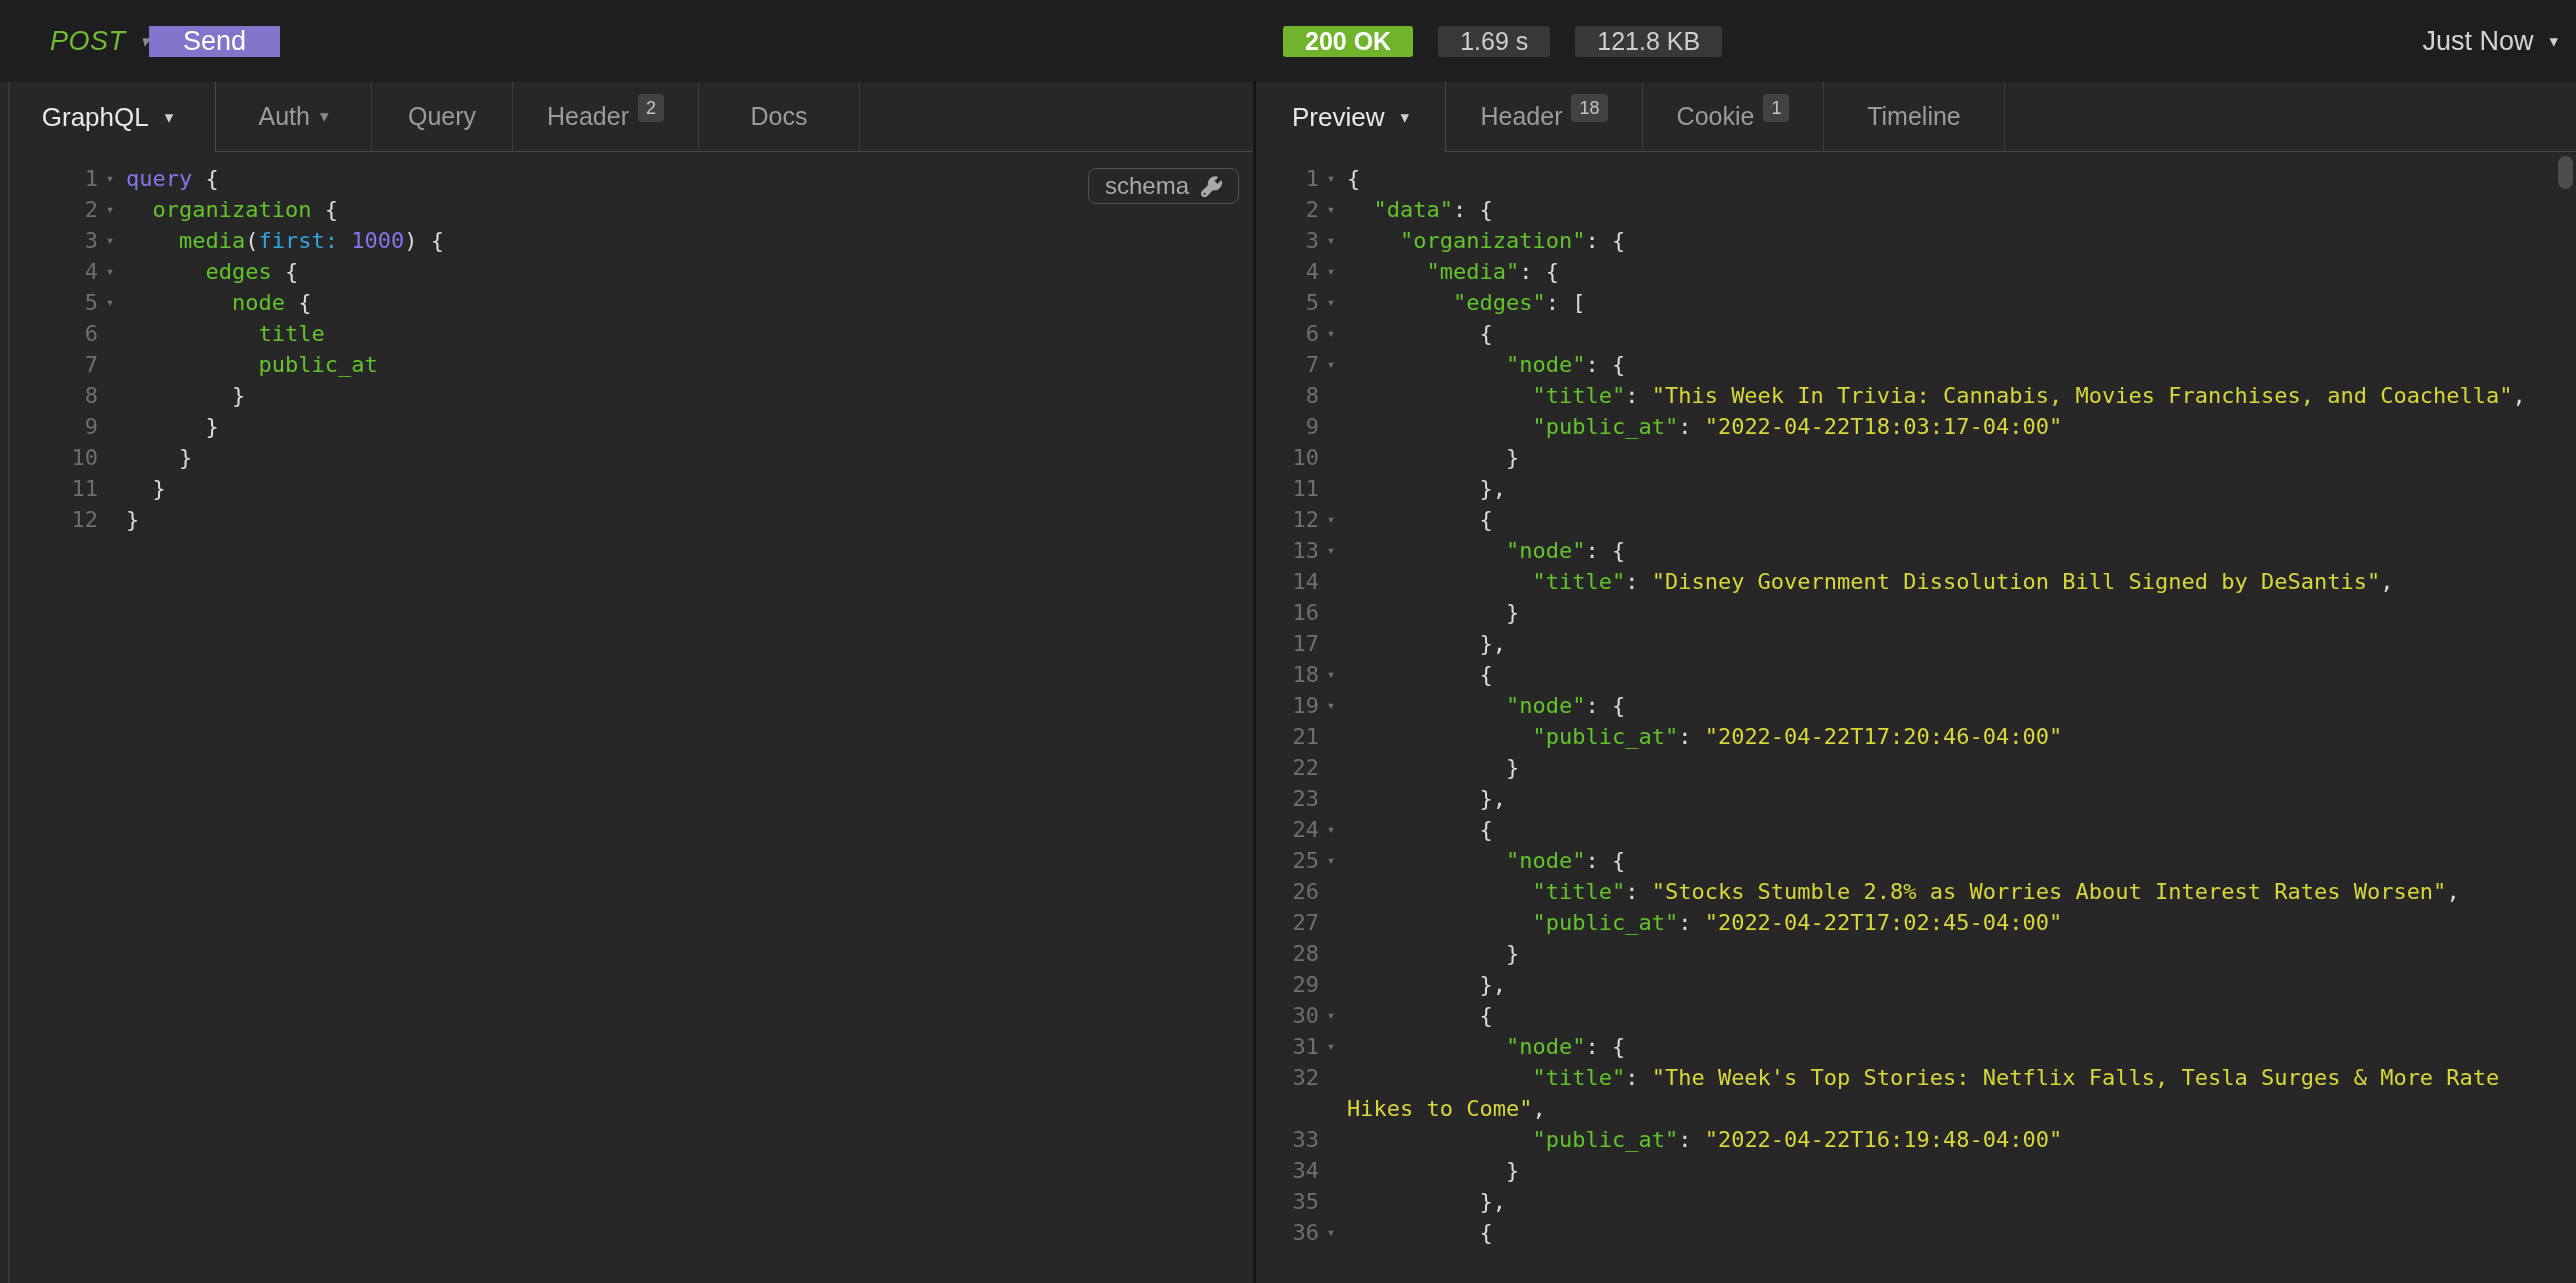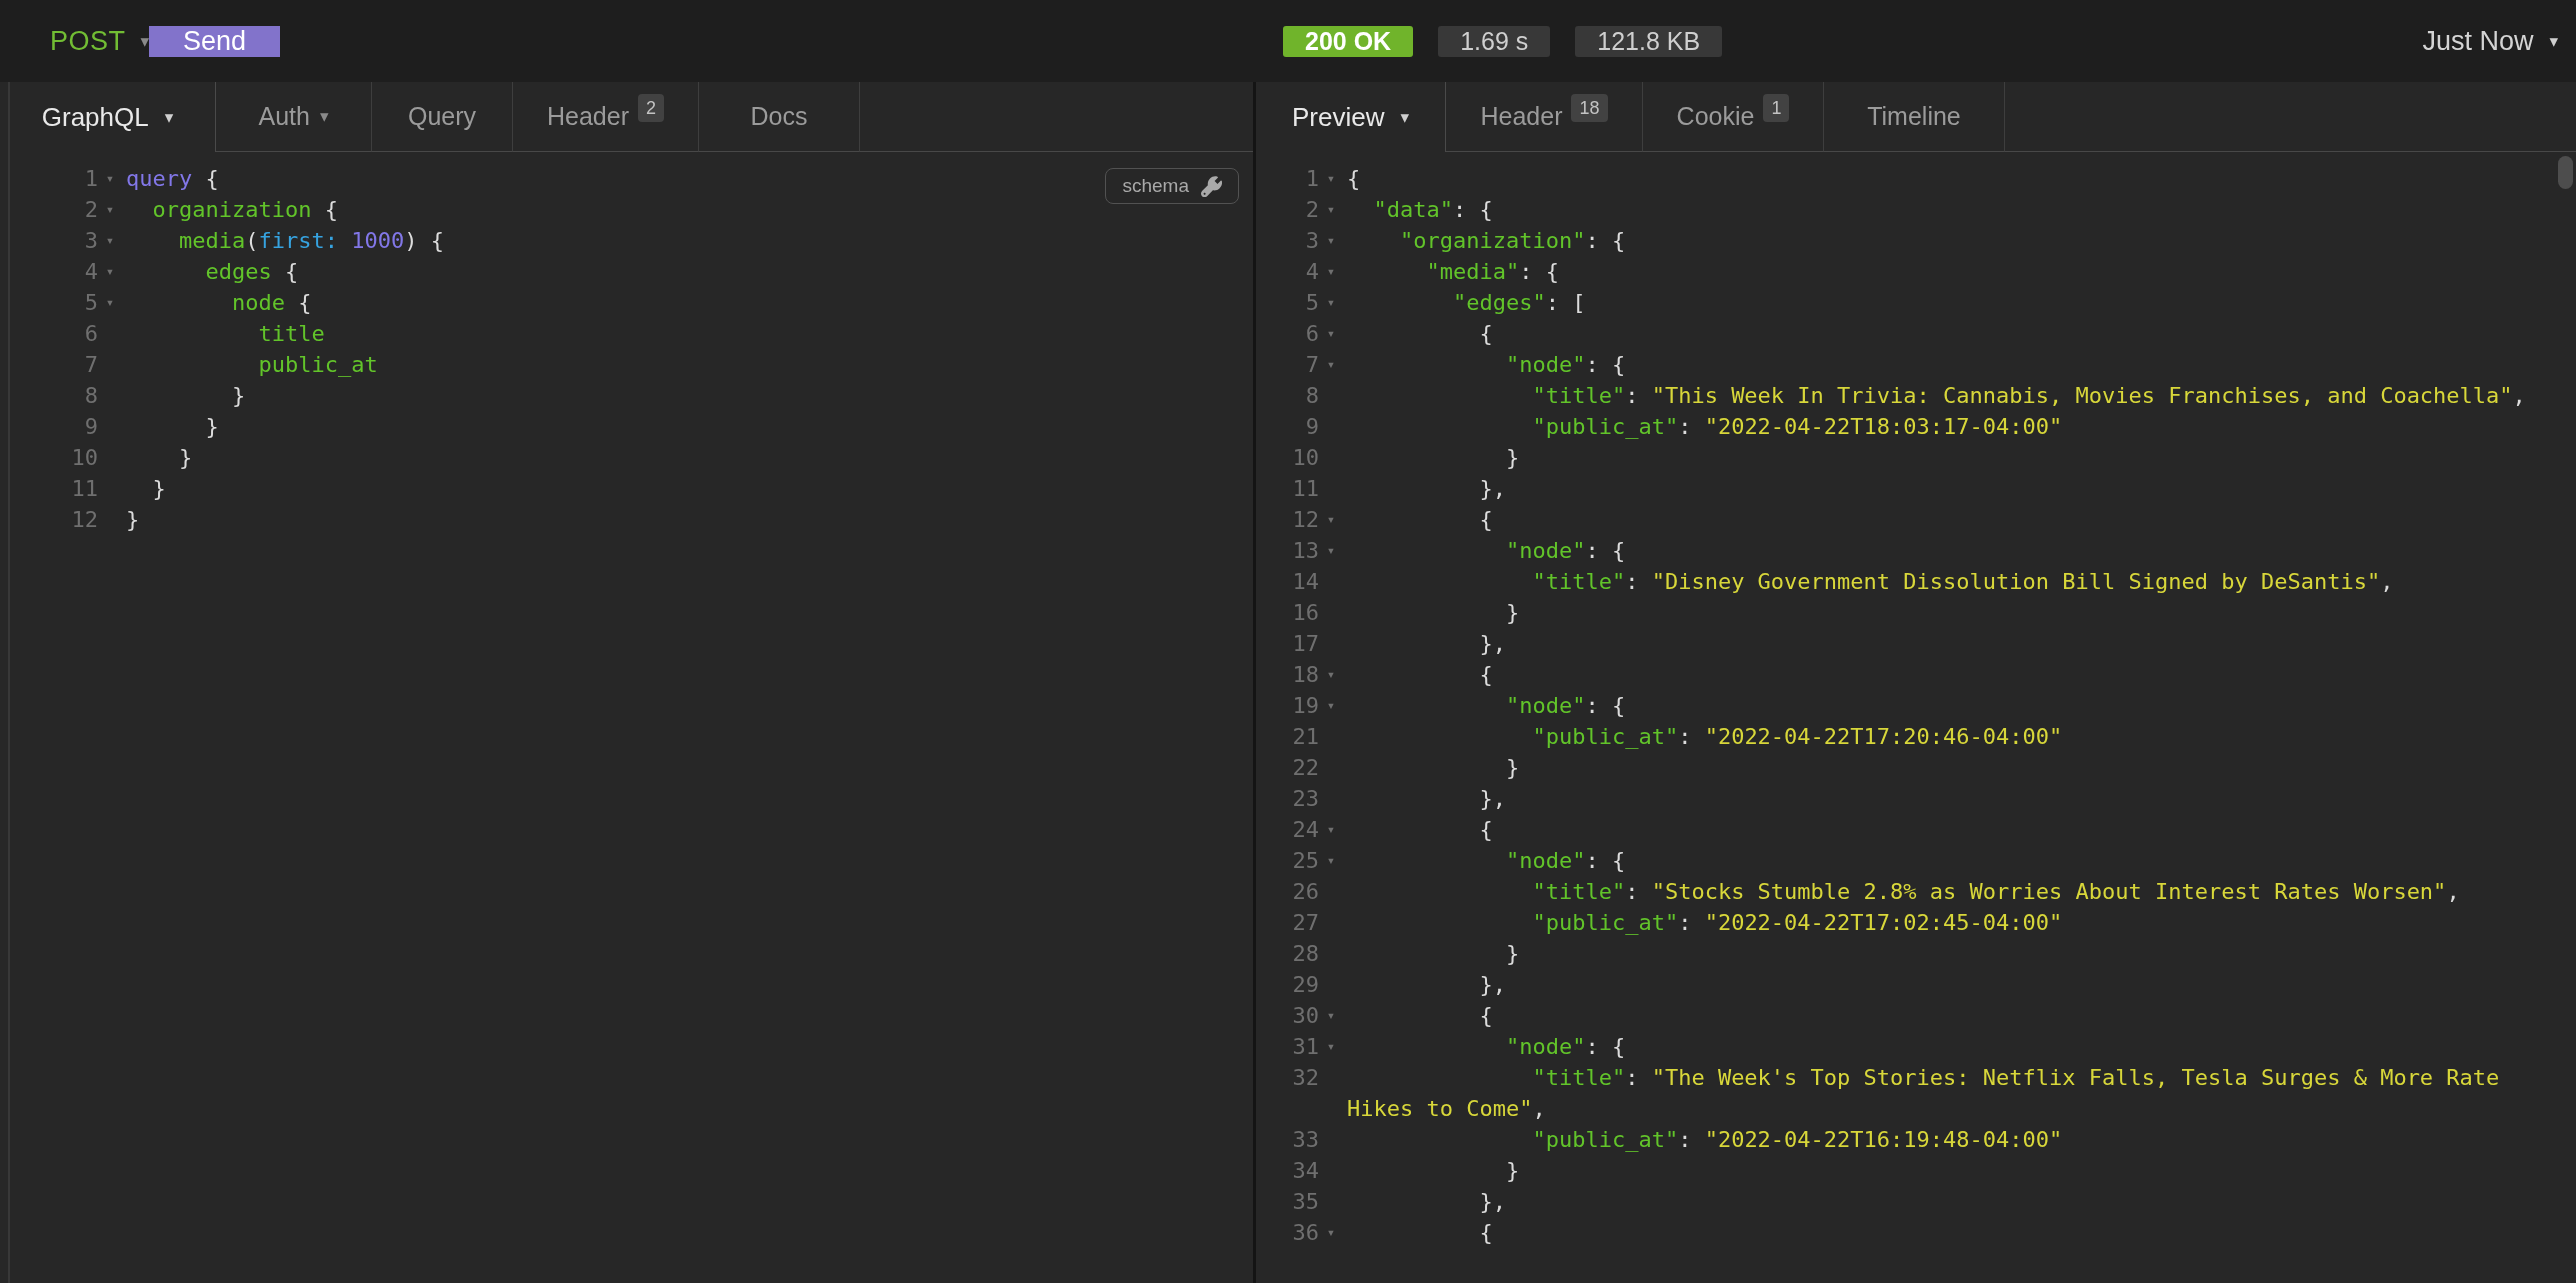--- a/index.html
+++ b/index.html
@@ -7,21 +7,21 @@
   body {
     background:#272727;
     font-family:"Liberation Sans", sans-serif;
     color:#ddd;
     position:relative;
   }
 
   
   .topbar { height:82px; background:#1e1e1e; display:flex; align-items:stretch; }
   .topbar-left { width:1253px; display:flex; align-items:center; }
-  .method-dropdown { display:flex; align-items:center; gap:15px; padding-left:50px; cursor:pointer; }
+  .method-dropdown { display:flex; align-items:center; gap:15px; padding-left:50px; cursor:pointer;font-style:italic; }
   .method-label { color:var(--method-green,#72bd34); font-size:27px; font-weight:500; letter-spacing:0.5px; }
   .caret { color:#8a8a8a; font-size:17px; line-height:1; }
   .caret.bright { color:#cfcfcf; }
   .url-input { flex:1; margin-left:38px; color:#e4e4e4; font-size:27px; white-space:nowrap; overflow:hidden; }
   .send-button {
     width:131px; background:var(--send-purple,#8273cb); border:none; color:#fff;
     font-size:27px; font-family:inherit; cursor:pointer;
   }
   .topbar-right { flex:1; display:flex; align-items:center; padding-left:30px; }
   .pill { height:31px; display:inline-flex; align-items:center; padding:0 22px; border-radius:3px;
@@ -79,21 +79,21 @@
   .tk-field, .tk-key { color:var(--key-green,#62c42a); }
   .tk-attr { color:var(--attr-cyan,#36a3e0); }
   .tk-punc { color:#dcdcdc; }
   .tk-str { color:var(--string-yellow,#d8d73a); }
 
   
   .schema-button {
     position:absolute; top:16px; right:14px; height:36px;
     display:flex; align-items:center; gap:12px; padding:0 16px;
     background:transparent; border:1px solid #525252; border-radius:8px;
-    color:#a9a9a9; font-size:19px; font-family:"Liberation Sans",sans-serif; cursor:pointer;
+    color:#a9a9a9; font-size:24px; font-family:"Liberation Sans",sans-serif; cursor:pointer;
   }
   .schema-button svg { display:block; }
 
   
   .scroll-thumb {
     position:absolute; top:4px; right:3px; width:15px; height:33px;
     border-radius:8px; background:#4d4d4d; cursor:pointer;
   }
 
   

